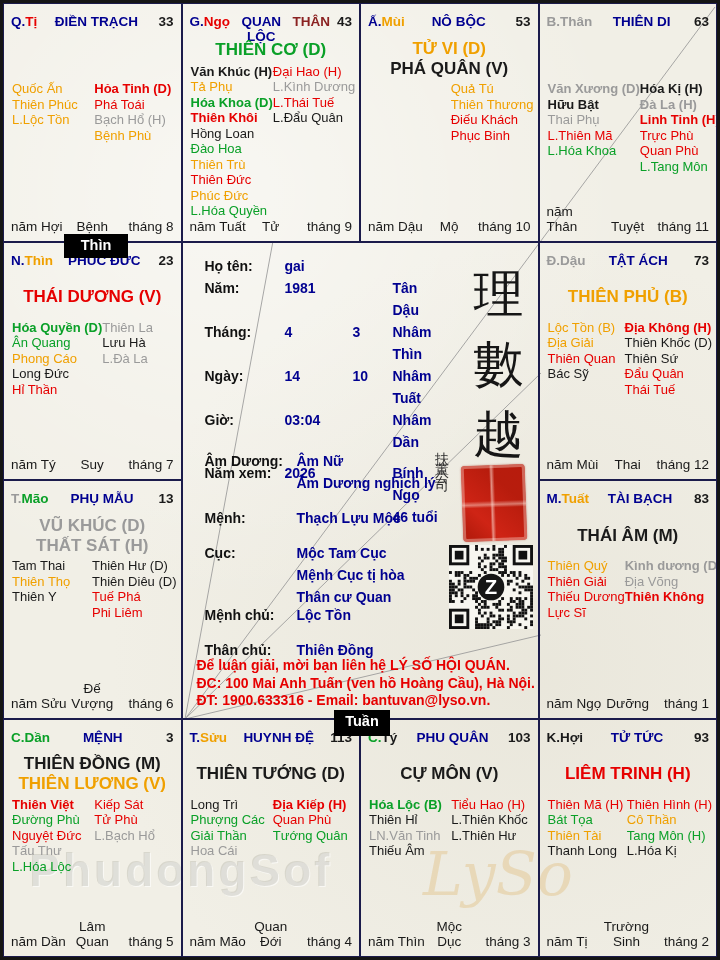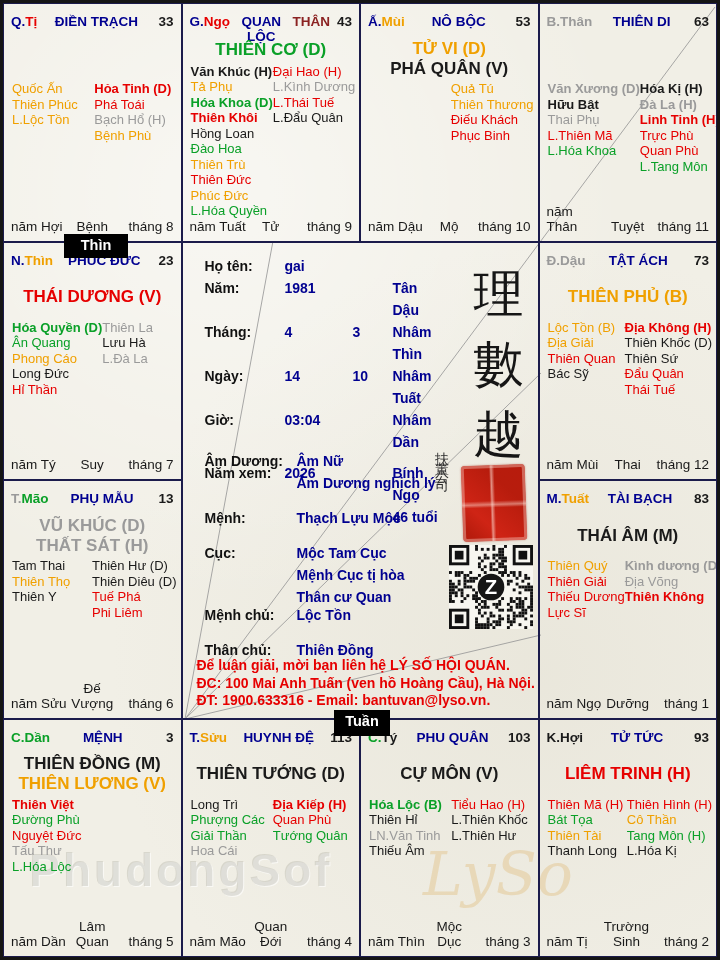--- a/index.html
+++ b/index.html
@@ -691,20 +691,25 @@
           <div class="c-orange">THIÊN LƯƠNG (V)</div>
         </div>
     <div class="star-cols">
       <div class="col-left">
             <div class="star-line c-red b">Thiên Việt</div>
             <div class="star-line c-green">Đường Phù</div>
             <div class="star-line c-red">Nguyệt Đức</div>
             <div class="star-line c-gray">Tấu Thư</div>
             <div class="star-line c-green">L.Hóa Lộc</div>
           </div>
+      <div class="col-right">
+            <div class="star-line c-red">Kiếp Sát</div>
+            <div class="star-line c-red">Tử Phù</div>
+            <div class="star-line c-gray">L.Bạch Hổ</div>
+          </div>
     </div>
     <div class="cell-footer">
       <span class="f-year">năm Dần</span>
       <span class="f-stage">Lâm Quan</span>
       <span class="f-month">tháng 5</span>
     </div>
   </div>
       <div class="cell cell-suu">
     <div class="cell-header">
       <span class="stem c-navy">T.</span>

